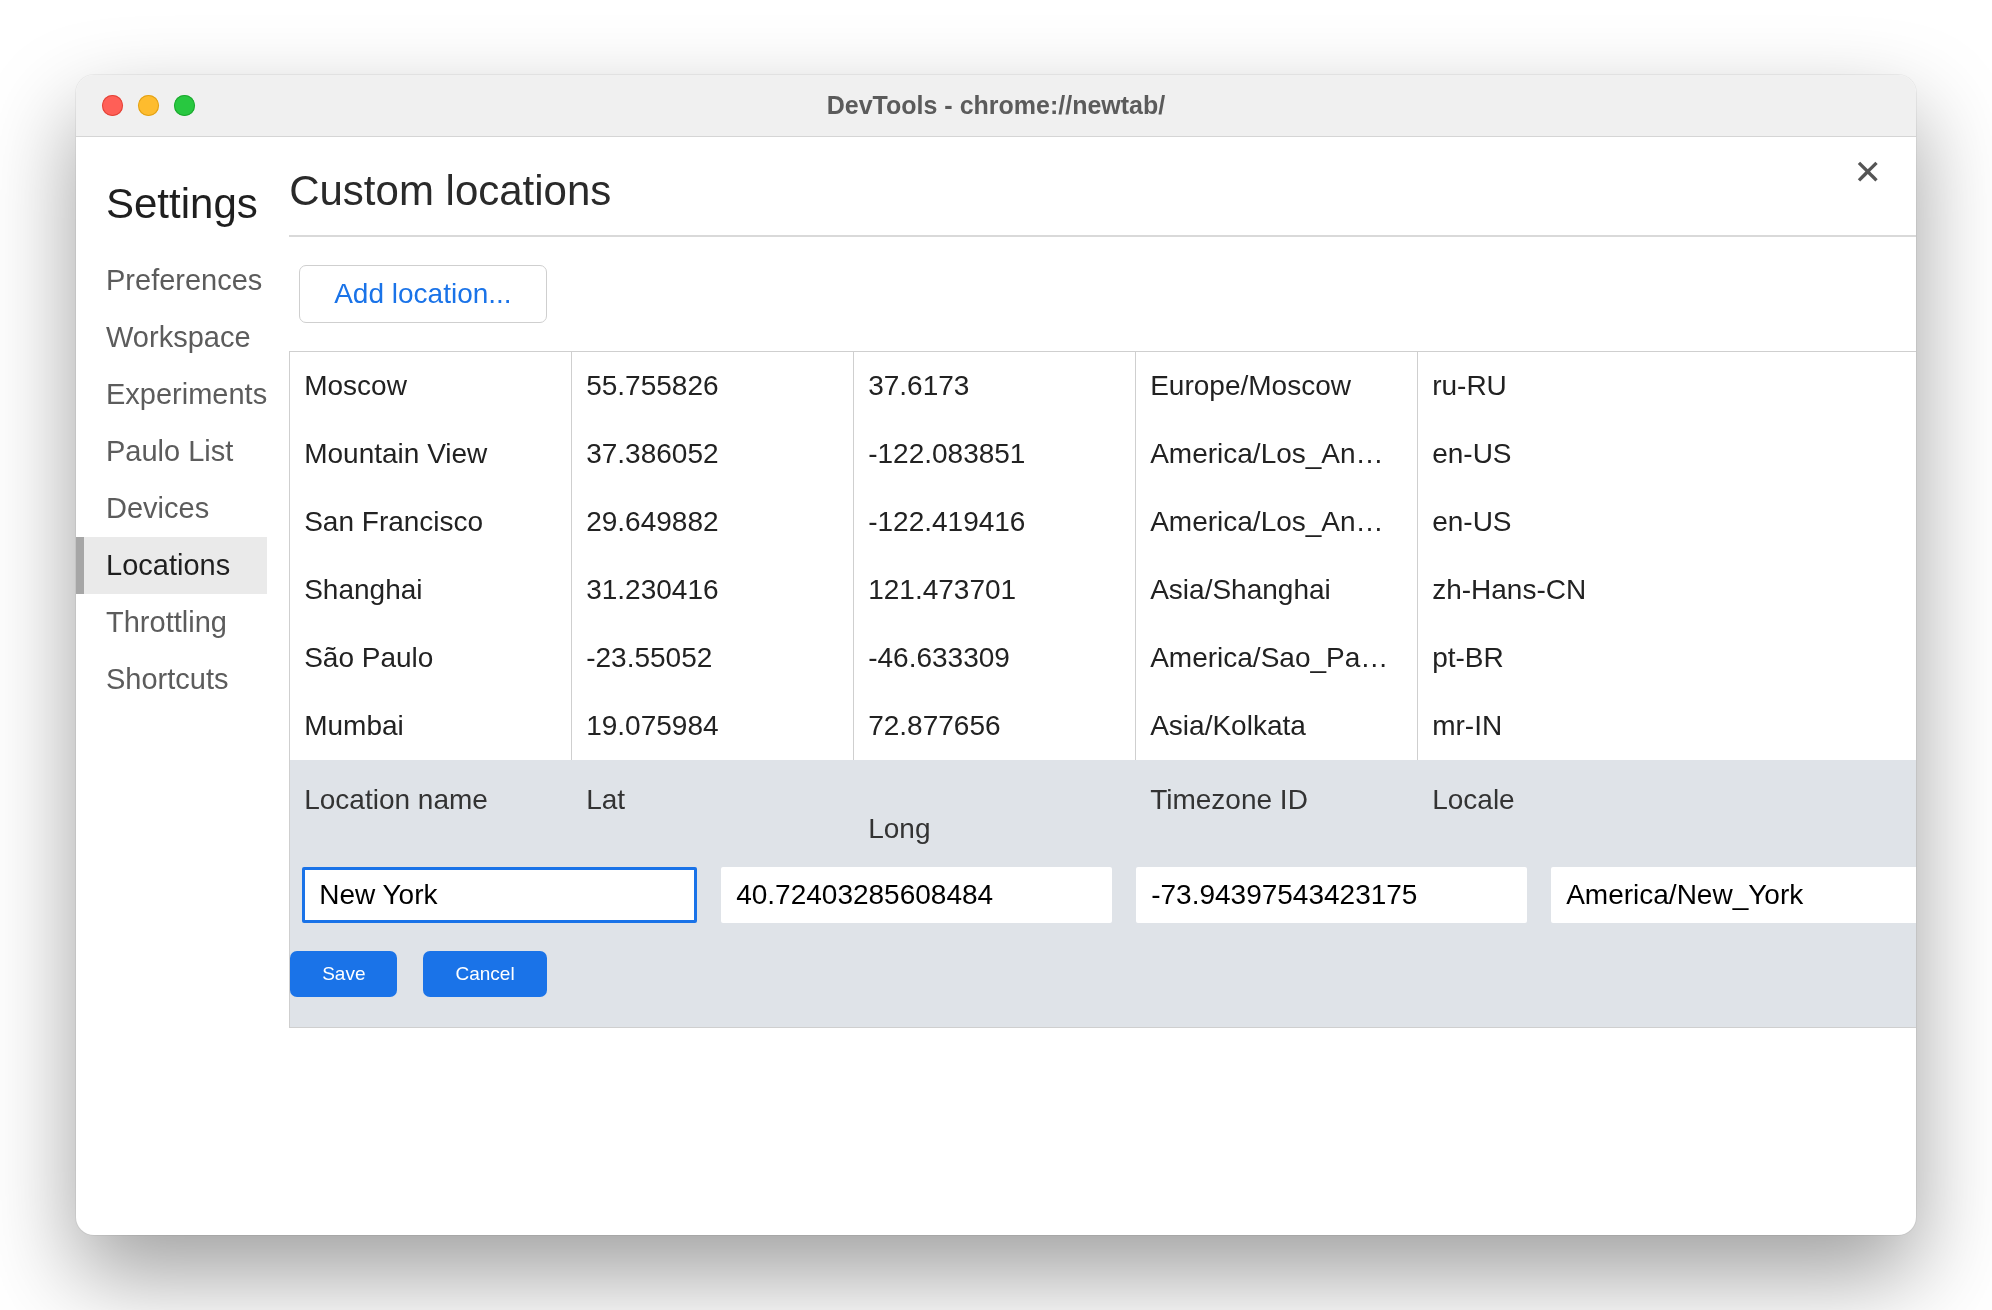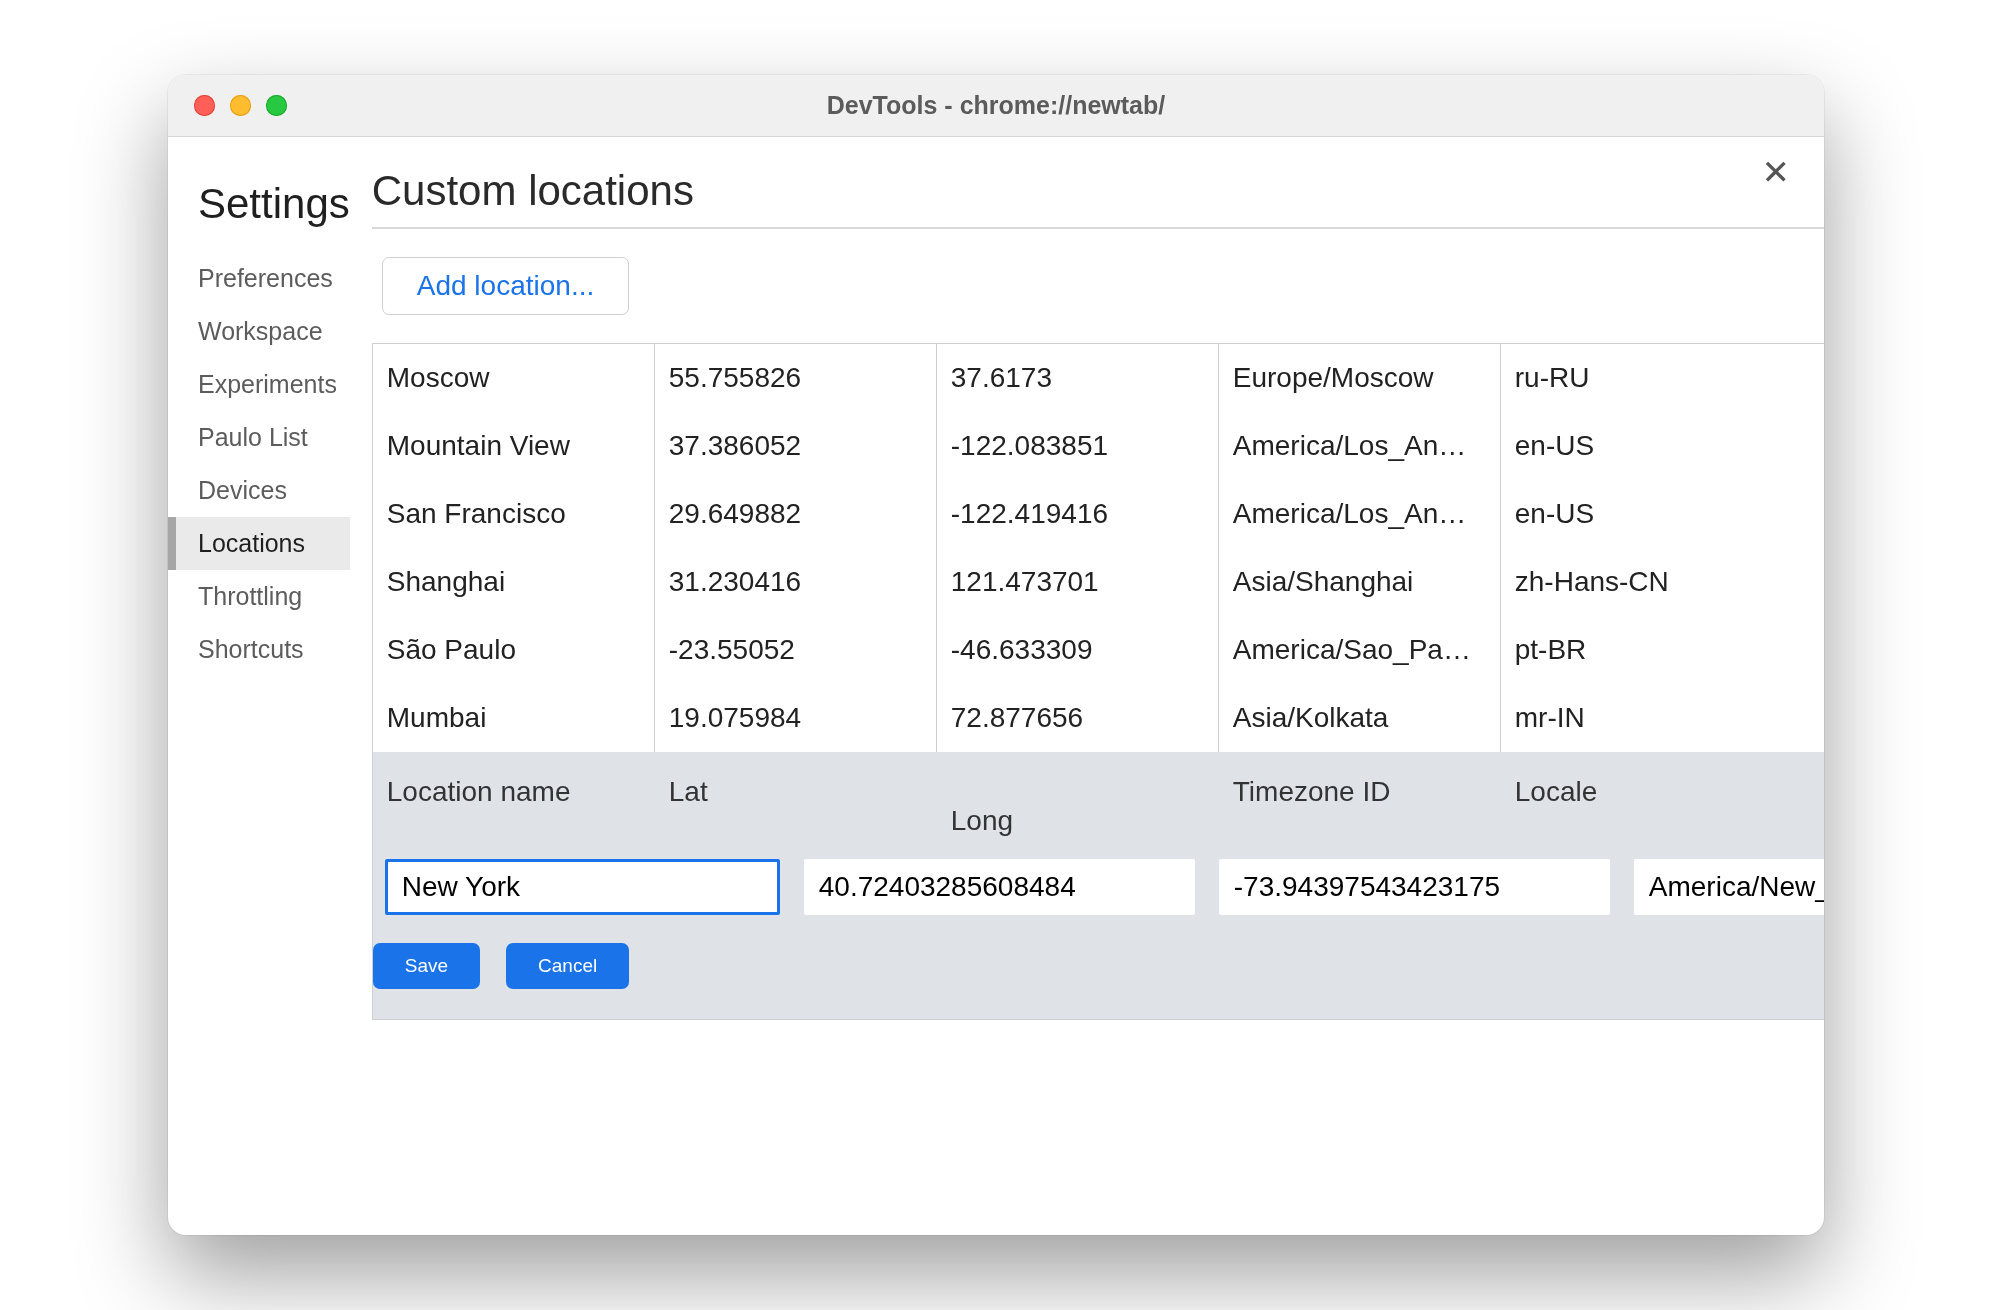--- a/index.html
+++ b/index.html
@@ -6,21 +6,21 @@
   html, body { width: 1992px; height: 1310px; background: #fff; }
   body {
     font-family: "Helvetica Neue", Arial, sans-serif;
     display: flex;
     align-items: center;
     justify-content: center;
   }
 
   .frame {
     position: relative;
-    width: 1656px;
+    width: 1840px;
     height: 1160px;
     border-radius: 18px;
     background: #ffffff;
     box-shadow: 0 40px 90px rgba(0,0,0,0.38), 0 0 0 1px rgba(0,0,0,.05);
     overflow: hidden;
   }
 
   
   .titlebar {
     height: 62px;
@@ -71,21 +71,21 @@
   .settings-heading {
     font-size: 42px;
     font-weight:400;
     color:#1f1f1f;
     padding: 0 0 24px 30px;
   }
   .nav {
     display:flex; flex-direction:column;
   }
   .nav-item {
-    font-size: 25px;
+    font-size: 29px;
     color:#5c5c5c;
     padding: 12px 0 12px 30px;
     cursor:pointer;
   }
   .nav-item.active {
     background:#eaeaea;
     color:#1f1f1f;
     border-left: 8px solid #a6a6a6;
     padding-left: 22px;
   }
@@ -94,21 +94,21 @@
   .main {
     flex:1;
     padding: 30px 46px 0 22px;
     display:flex;
     flex-direction:column;
   }
   .page-title {
     font-size: 42px;
     font-weight:400;
     color:#2a2a2a;
-    padding-bottom: 12px;
+    padding-bottom: 20px;
     border-bottom: 2px solid #d9d9d9;
     margin-bottom: 28px;
   }
   .add-btn {
     align-self:flex-start;
     border:1px solid #cfcfcf;
     border-radius:7px;
     background:#fff;
     color:#1a73e8;
     font-size:28px;

